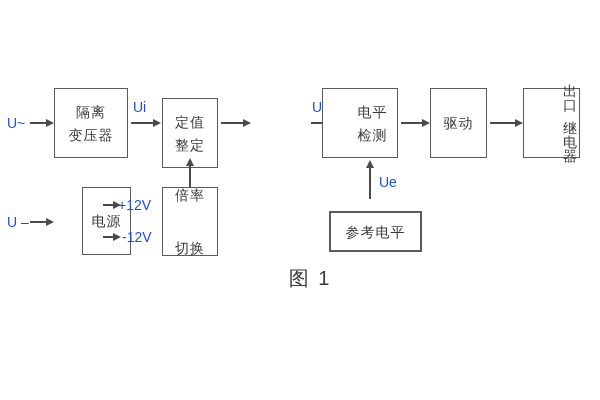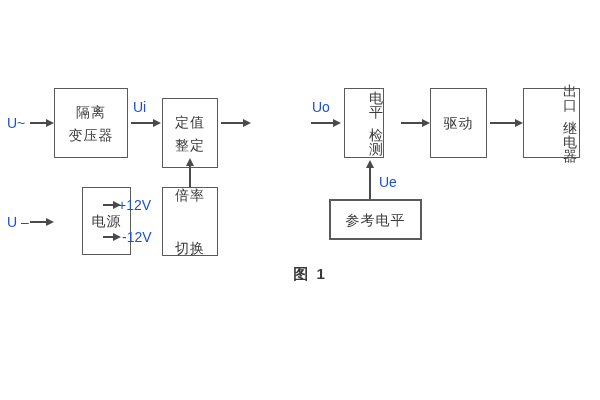--- a/index.html
+++ b/index.html
@@ -19,21 +19,21 @@
     flex-direction:column;
     align-items:center;
     justify-content:center;
     row-gap:9px;
     font-size:14px;
     line-height:1;
     letter-spacing:1px;
     box-sizing:border-box;
     text-align:center;
   }
-  .box.thick{border-width:2px;}
+  .box.thick{border-width:2px;margin-top:12px;}
   .sig{
     position:absolute;
     font-size:14px;
     line-height:16px;
     color:#1d4ed8;
     white-space:nowrap;
   }
   .harrow{
     position:absolute;
     height:2px;
@@ -59,24 +59,23 @@
     position:absolute;
     top:-8px;left:50%;
     transform:translateX(-50%);
     width:0;height:0;
     border-bottom:8px solid #4a4a4a;
     border-left:4.5px solid transparent;
     border-right:4.5px solid transparent;
   }
   .caption{
     position:absolute;
-    font-size:15px;
+    font-size:20px;
     text-align:center;
     letter-spacing:2px;
-    font-weight:bold;
   }
 </style>
 </head>
 <body>
 
 <div class="canvas">
 
   <span class="sig" style="left:7px;top:115px;">U~</span>
   <div class="harrow" style="left:30px;top:122px;width:16px;"></div>
 
@@ -92,21 +91,21 @@
     <span>定值</span>
     <span>整定</span>
   </div>
 
   <div class="harrow" style="left:221px;top:122px;width:22px;"></div>
 
 
   <span class="sig" style="left:312px;top:99px;">Uo</span>
   <div class="harrow" style="left:311px;top:122px;width:22px;"></div>
 
-  <div class="box" style="left:344px;top:88px;width:40px;height:70px;padding-left:25px;">
+  <div class="box" style="left:322px;top:88px;width:76px;height:70px;padding-left:25px;">
     <span>电平</span>
     <span>检测</span>
   </div>
 
   <div class="harrow" style="left:401px;top:122px;width:21px;"></div>
 
   <div class="box" style="left:430px;top:88px;width:57px;height:70px;">
     <span>驱动</span>
   </div>
 

